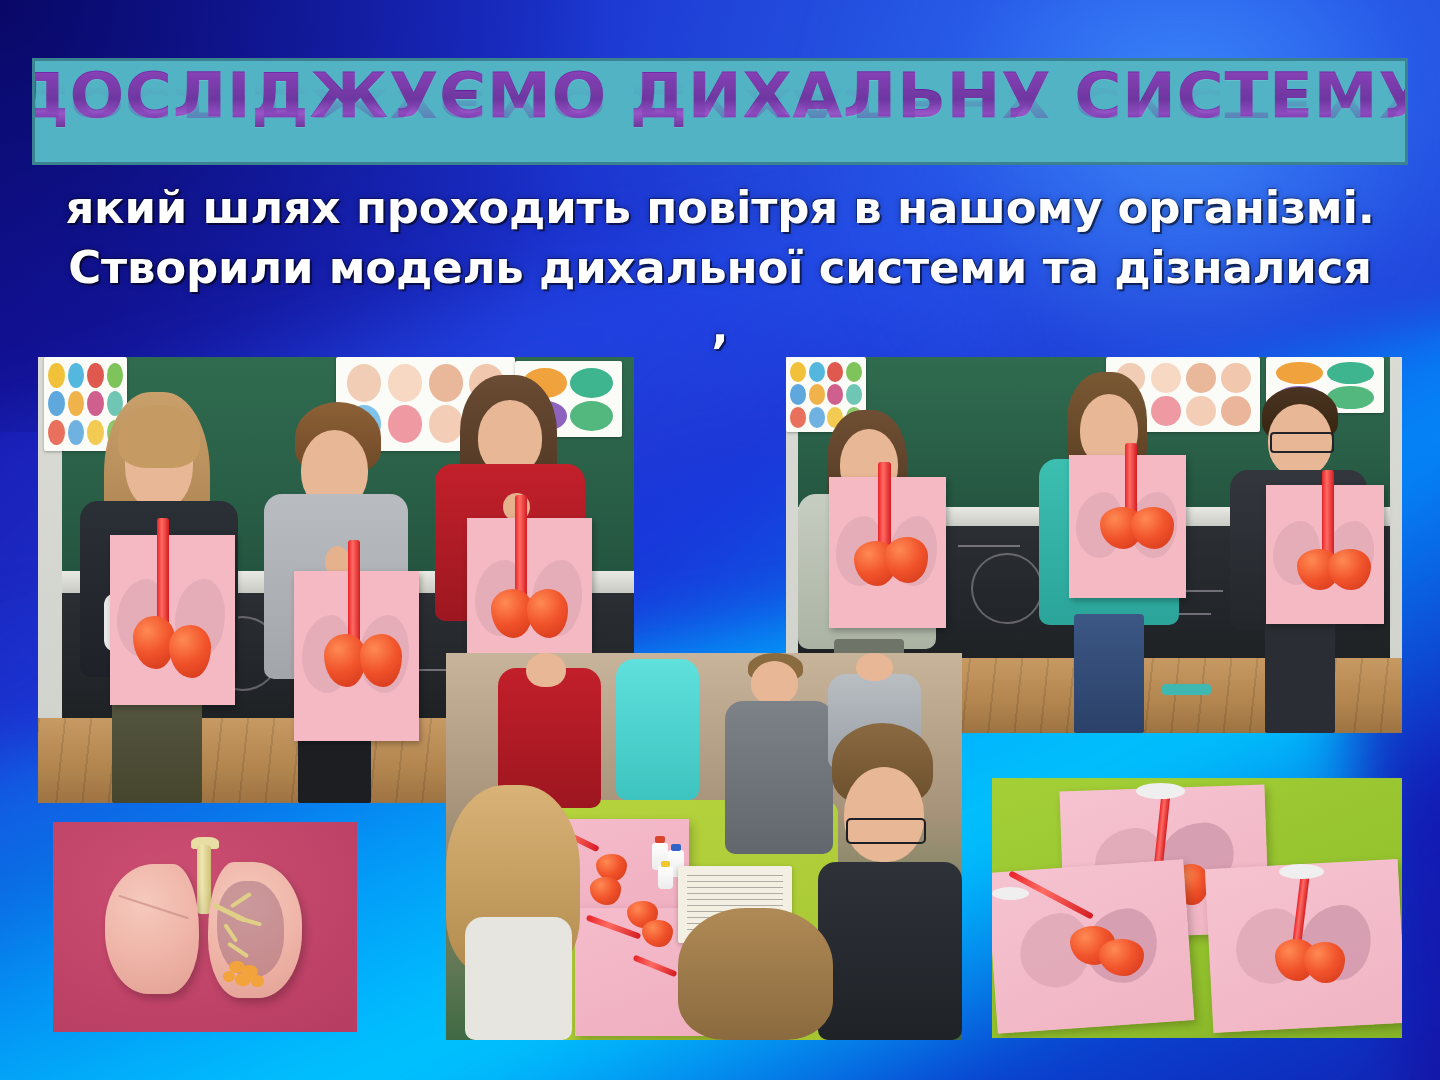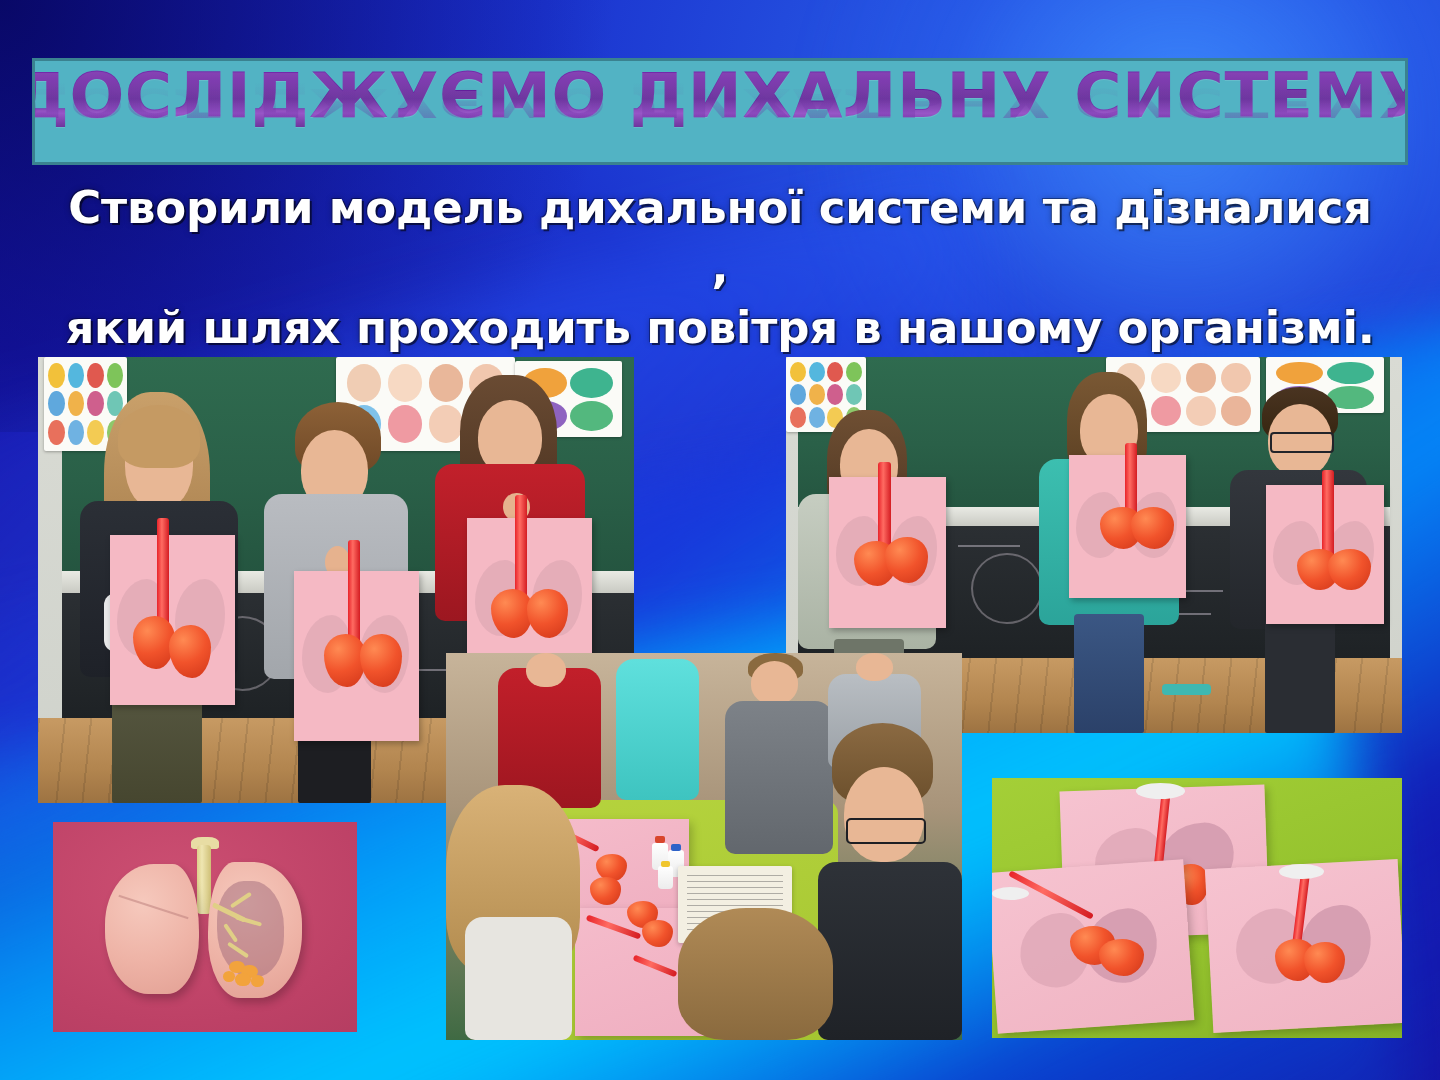--- a/index.html
+++ b/index.html
@@ -307,22 +307,22 @@
   <div class="bg-swoosh-b"></div>
 
   <div class="title-bar">
     <div class="title-wrap">
       <span class="title-text">ДОСЛІДЖУЄМО ДИХАЛЬНУ СИСТЕМУ</span>
       <span class="title-reflection">ДОСЛІДЖУЄМО ДИХАЛЬНУ СИСТЕМУ</span>
     </div>
   </div>
 
   <div class="subtitle">
+    <span>який шлях проходить повітря в нашому організмі.</span>
     <span>Створили модель дихальної системи та дізналися ,</span>
-    <span>який шлях проходить повітря в нашому організмі.</span>
   </div>
 
   <div class="photo" style="left:38px; top:357px; width:596px; height:446px;">
     <div class="scene">
       <div class="wall"></div>
 
       <div class="board" style="left:4%; top:0; width:96%; height:50%;"></div>
       <div class="board-frame" style="left:4%; top:48%; width:96%; height:5%;"></div>
       <div class="board-dark" style="left:4%; top:53%; width:96%; height:28%;"></div>
       <div class="chalk" style="left:28%; top:58%; width:12%; height:16%;"></div>

